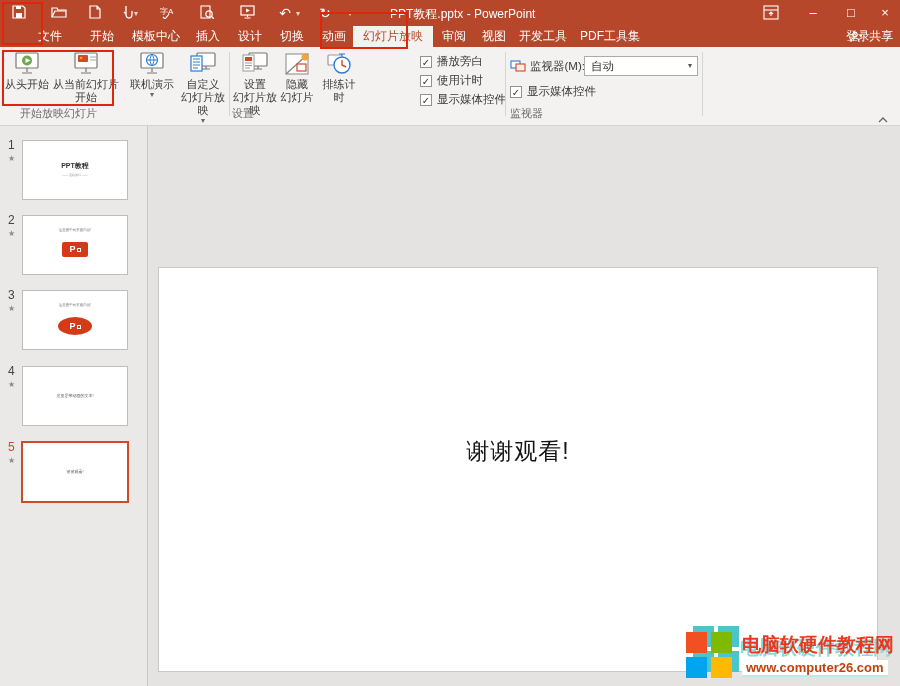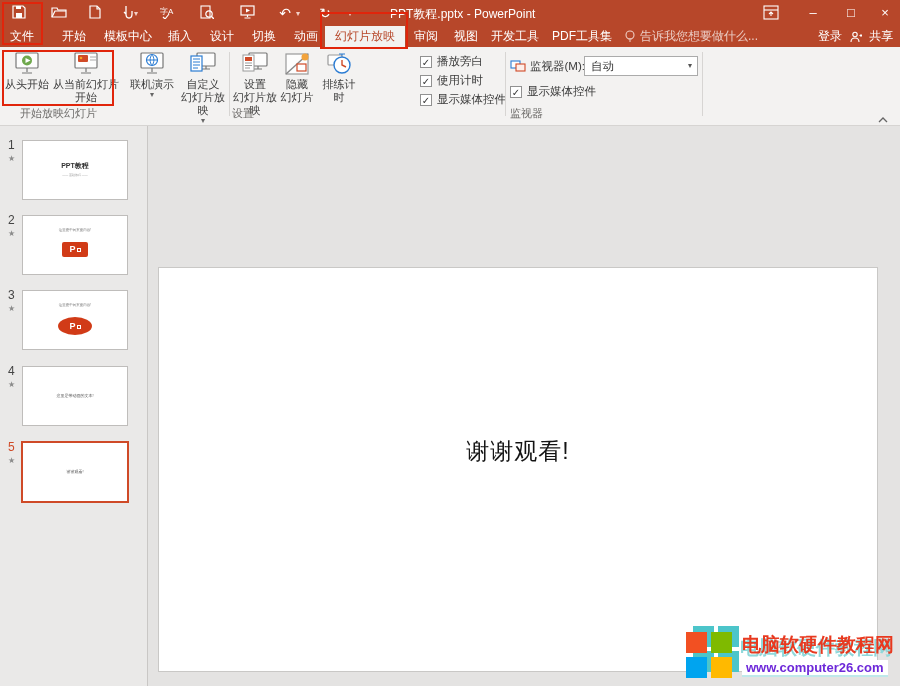--- a/index.html
+++ b/index.html
@@ -14,21 +14,21 @@
   .glyph { font-size:14px; line-height:18px; color:#fff; }
   .small-caret { position:absolute; top:9px; font-size:8px; color:#f3cfc5; }
   .win-title { position:absolute; top:6px; left:390px; color:#fff; font-size:12px; white-space:nowrap; }
   .win-btn { position:absolute; top:0; width:34px; height:26px; color:#fff; font-size:13px;
     text-align:center; line-height:26px; }
   .rdo-btn { position:absolute; top:5px; width:18px; height:16px; }
 
   
   .tabbar { position:absolute; left:0; top:26px; width:900px; height:21px; background:#b7472a; }
   .tab { position:absolute; top:0; height:21px; line-height:21px; text-align:center;
-    color:#fff; font-size:12px; cursor:default; }
+    color:#fff; font-size:12px; cursor:default;margin-left:28px; }
   .tab.active { background:#f3f2f1; color:#b7472a; }
   .tellme { position:absolute; top:0; height:21px; line-height:21px; color:rgba(255,255,255,.72);
     font-size:12px; }
   .tellme svg { vertical-align:-3px; margin-right:4px; }
 
   
   .ribbon { position:absolute; left:0; top:47px; width:900px; height:79px; background:#f3f2f1;
     border-bottom:1px solid #d6d4d2; }
   .bigbtn { position:absolute; top:3px; display:flex; flex-direction:column; align-items:center;
     color:#3c3c3c; font-size:11px; line-height:13px; text-align:center; }
@@ -83,21 +83,21 @@
   .wmlogo { position:relative; width:52px; height:52px; margin-right:6px; }
   .wgrid { position:absolute; width:46px; height:46px; display:grid;
     grid-template-columns:21px 21px; grid-template-rows:21px 21px; gap:4px; }
   .wgrid.echo { left:9px; top:-2px; }
   .wgrid.echo div { background:#4cc5ca; }
   .wgrid.main { left:2px; top:4px; }
   .wmtext { text-align:left; }
   .wmname { font-size:19px; font-weight:bold; color:#e8391f; white-space:nowrap;
     text-shadow:-2px 3px 0 #8fd8da; }
   .wmurl { display:inline-block; background:#fff; padding:0 4px; font-size:13px; font-weight:bold;
-    color:#6d28d9; border-bottom:2px solid #bfe9ea; }
+    color:#c2410c; border-bottom:2px solid #bfe9ea; }
 </style>
 </head>
 <body>
 
 <div class="app">
 
   <div class="titlebar">
     <div class="qat-icon" style="left:10px">
       <svg width="14" height="14" viewBox="0 0 14 14">
           <path d="M1 1h10l2 2v10H1z" fill="none" stroke="#fff" stroke-width="1.2"></path>
@@ -169,24 +169,20 @@
     <div class="tab" style="left:162px;width:36px">插入</div>
     <div class="tab" style="left:204px;width:36px">设计</div>
     <div class="tab" style="left:246px;width:36px">切换</div>
     <div class="tab" style="left:288px;width:36px">动画</div>
     <div class="tab active" style="left:325px;width:80px">幻灯片放映</div>
     <div class="tab" style="left:408px;width:36px">审阅</div>
     <div class="tab" style="left:448px;width:36px">视图</div>
     <div class="tab" style="left:486px;width:58px">开发工具</div>
     <div class="tab" style="left:548px;width:68px">PDF工具集</div>
 
-    <div class="tellme" style="left:624px"><svg width="12" height="13" viewBox="0 0 12 13">
-          <circle cx="6" cy="5" r="4" fill="none" stroke="#f0cfc6" stroke-width="1.1"></circle>
-          <path d="M4.5 9h3M5 11h2" stroke="#f0cfc6" stroke-width="1.1"></path>
-        </svg><span>告诉我您想要做什么...</span></div>
 
     <div class="tab" style="left:812px;width:36px">登录</div>
     <div class="tellme" style="left:850px;color:#fff"><svg width="12" height="12" viewBox="0 0 12 12">
           <circle cx="5" cy="3.5" r="2.2" fill="none" stroke="#fff" stroke-width="1.1"></circle>
           <path d="M1 11c0-2.5 1.8-4 4-4s4 1.5 4 4" fill="none" stroke="#fff" stroke-width="1.1"></path>
           <path d="M9.5 4.5h3M11 3v3" stroke="#fff" stroke-width="1"></path>
         </svg> <span>共享</span></div>
   </div>
 
   <div class="ribbon">

